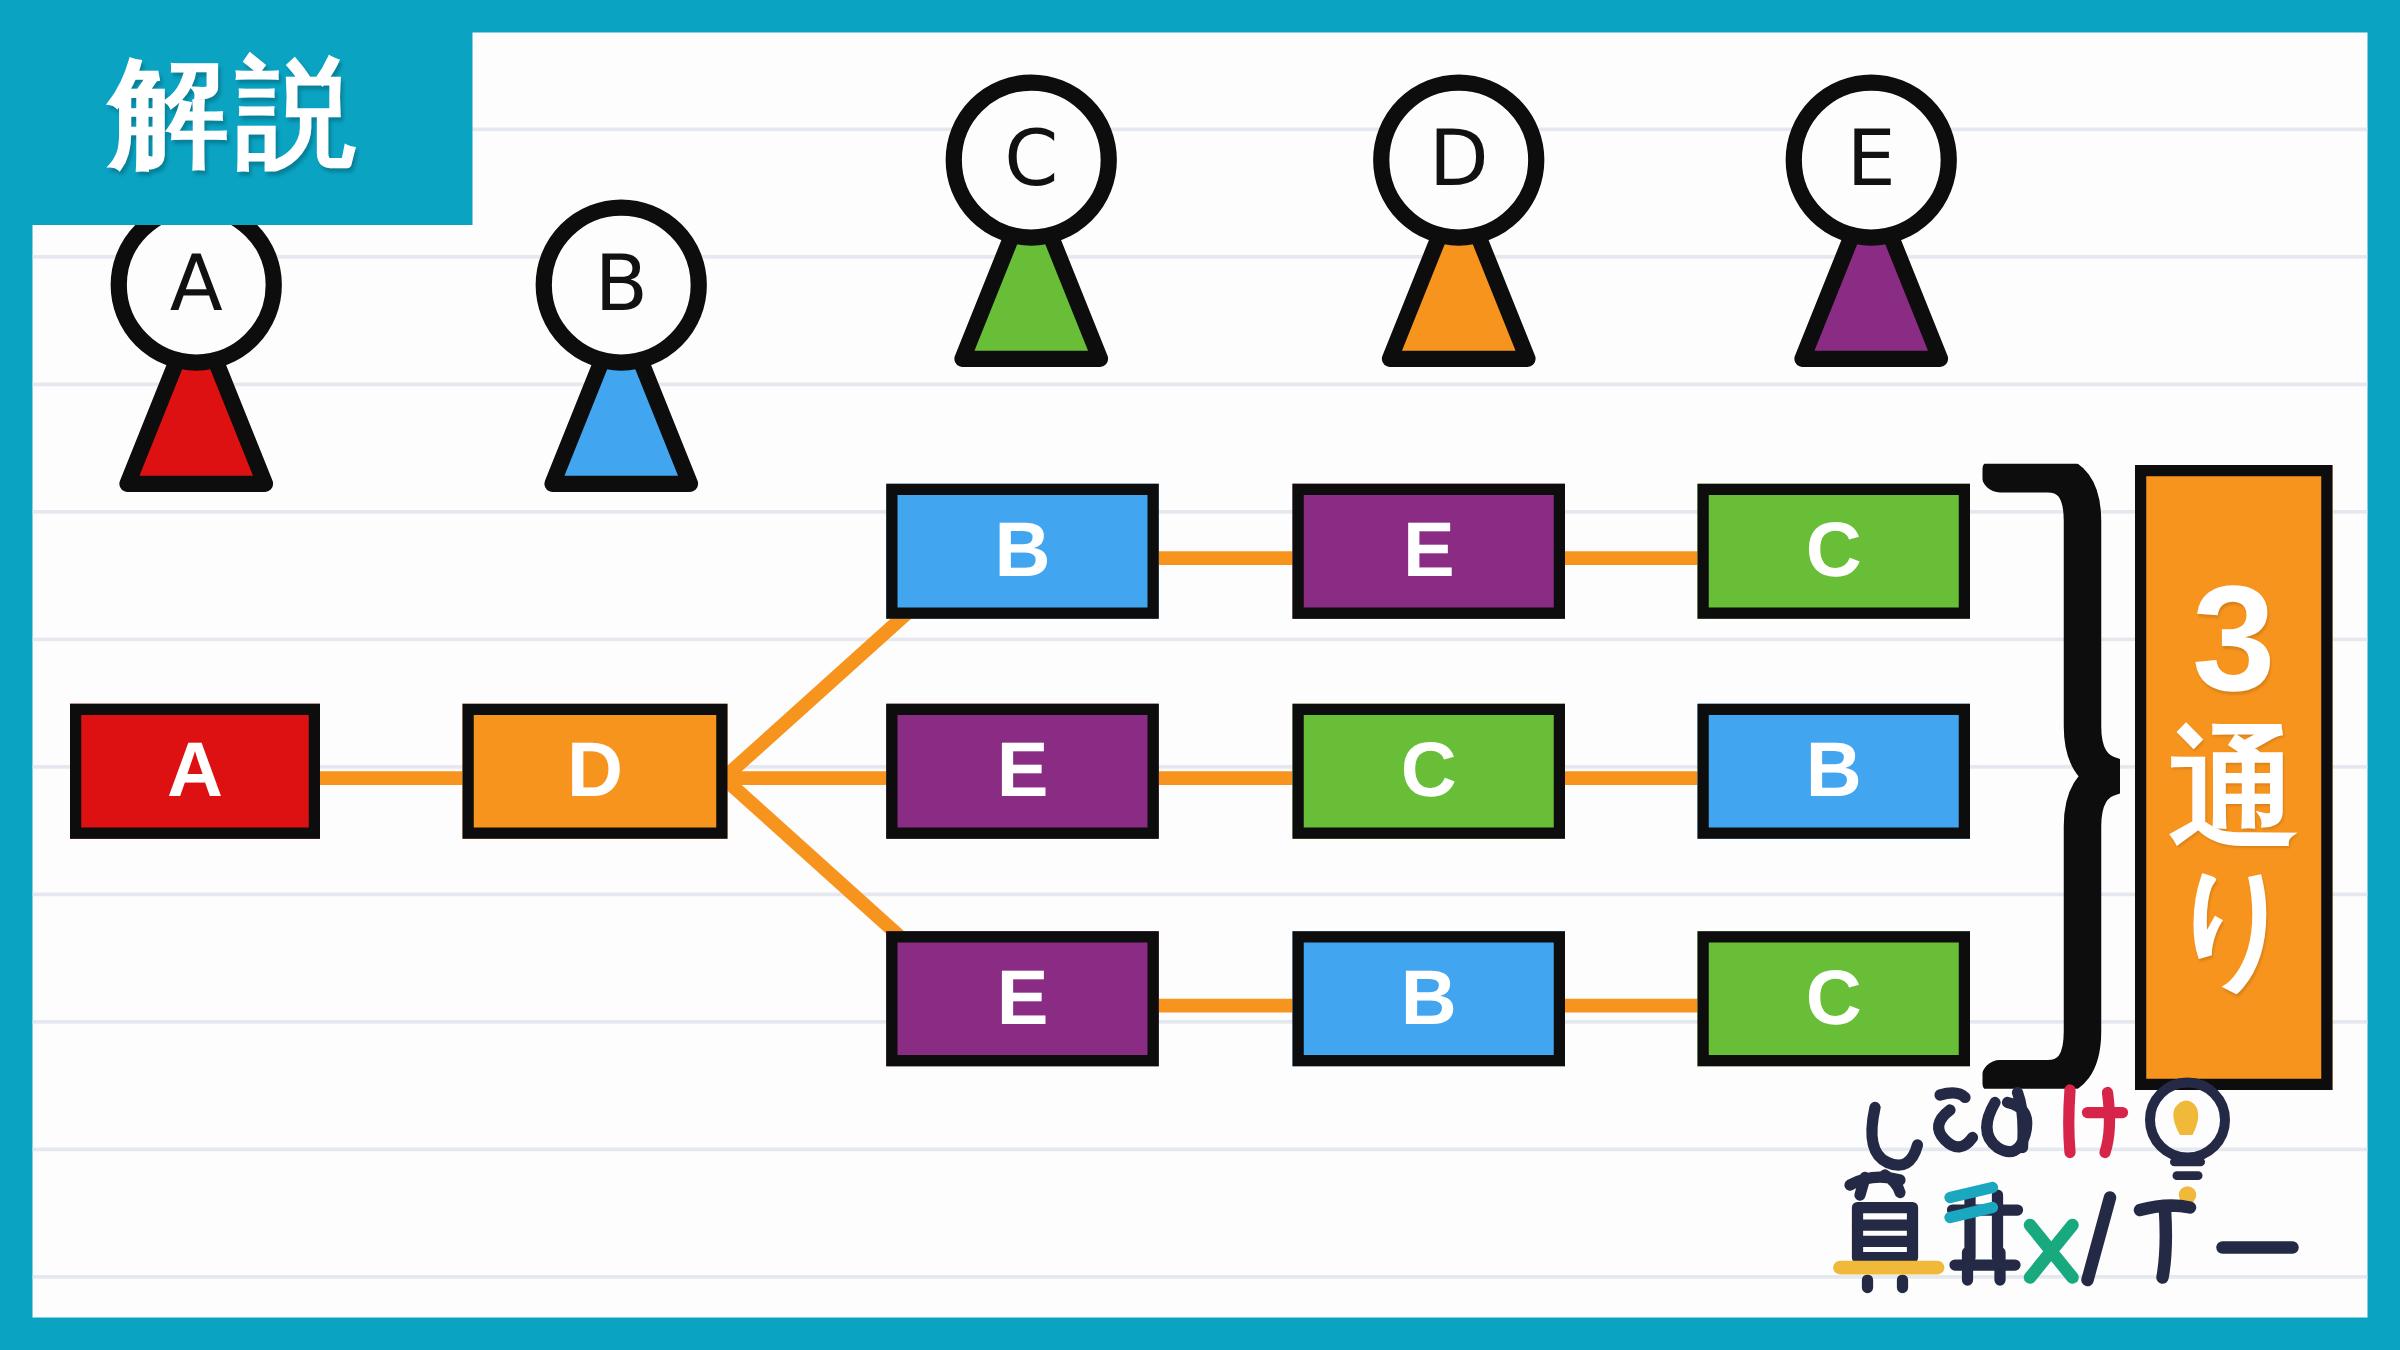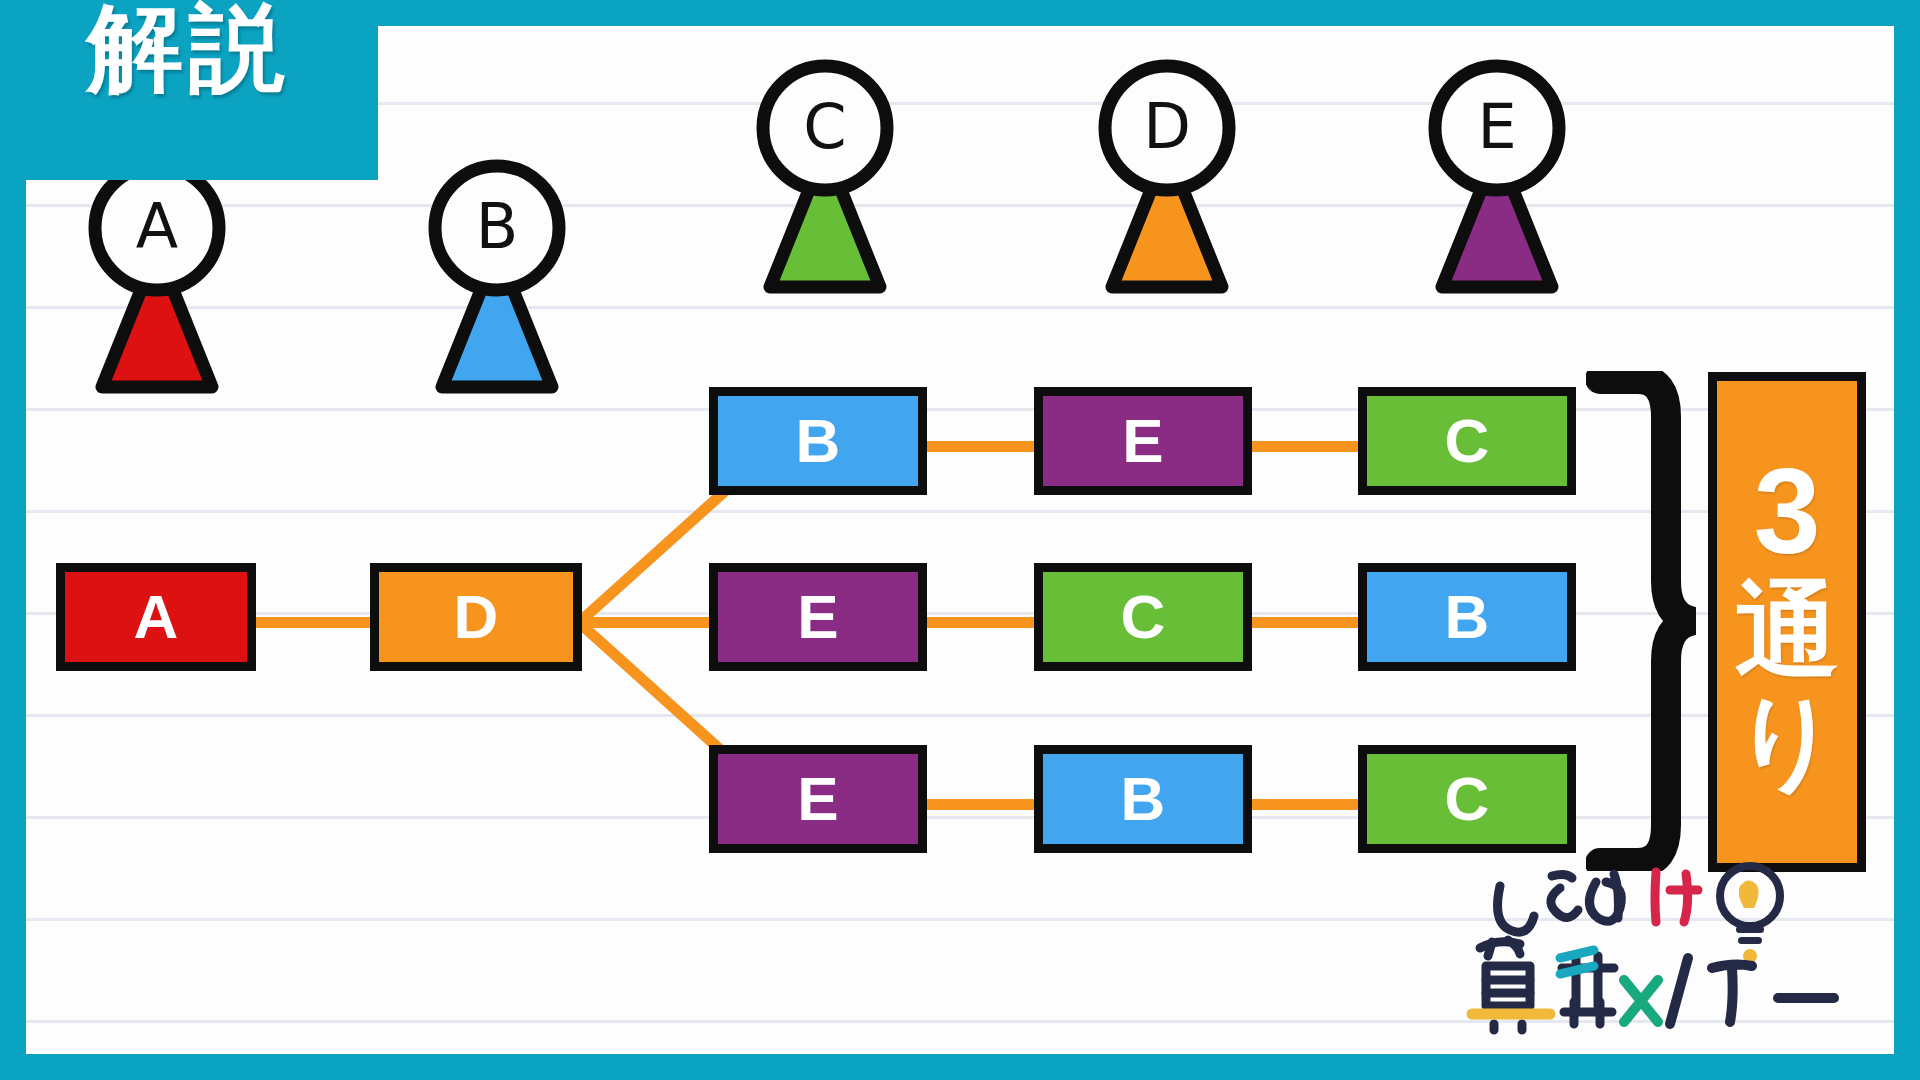--- a/index.html
+++ b/index.html
@@ -20,21 +20,21 @@
   }
   .rule{
     position:absolute;left:0;width:100%;height:3px;
     background:#e5e9ef;
   }
   
   #kaisetsu{
     position:absolute;left:0;top:0;
     width:378px;height:180px;
     background:#0aa3c2;
-    display:flex;align-items:flex-start;justify-content:center;
+    display:flex;align-items:center;justify-content:center;
     z-index:40;
   }
   #kaisetsu .txt{
     color:#ffffff;
     font-size:96px;
     font-weight:bold;
     letter-spacing:6px;
     line-height:1;
     text-shadow:2px 3px 3px rgba(0,0,0,.22);
     font-family:"DejaVu Sans","Liberation Sans",sans-serif;

